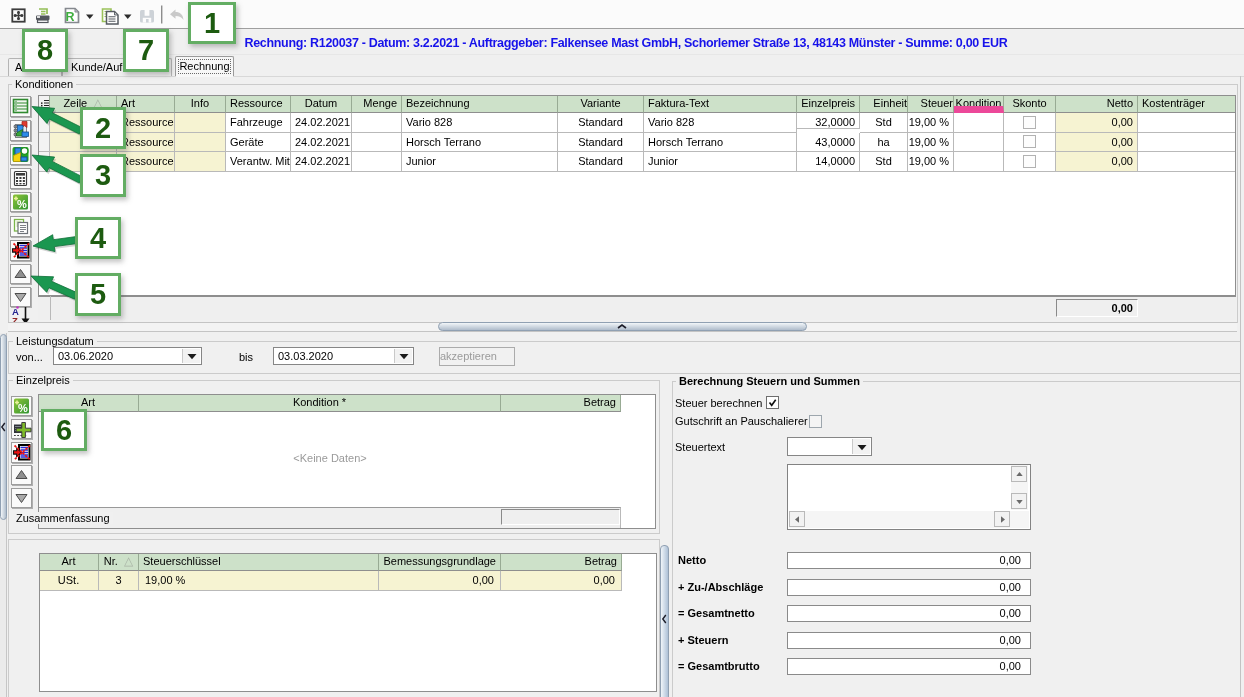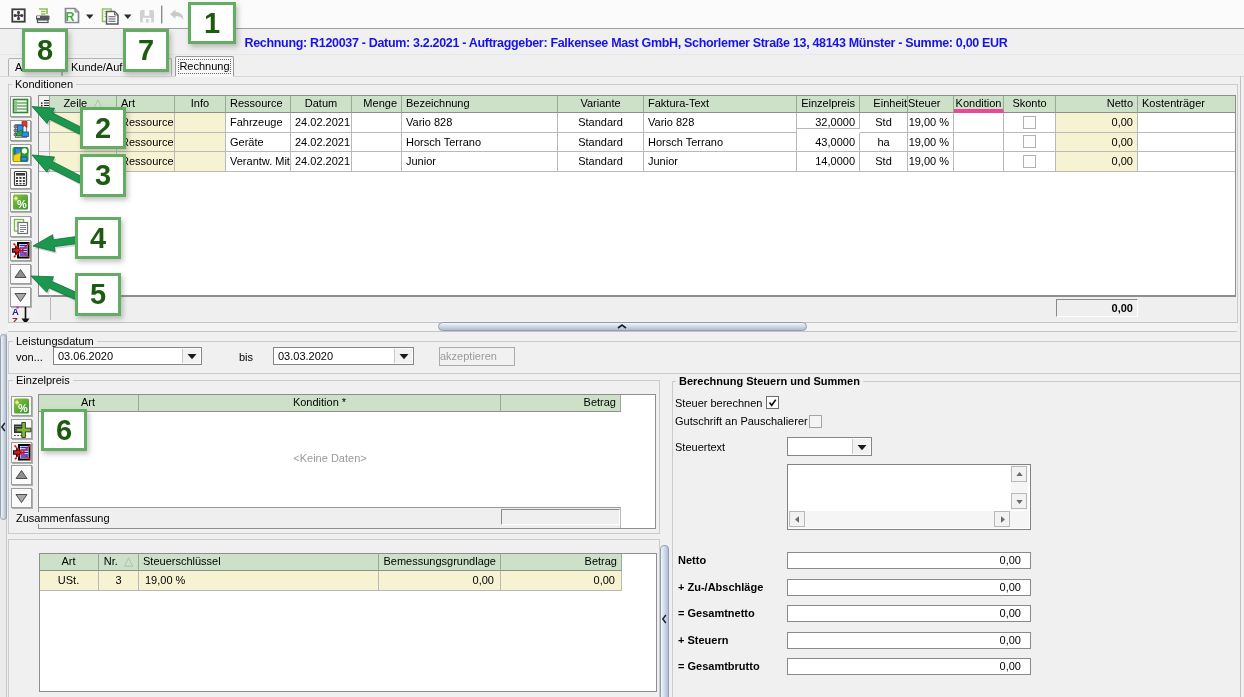--- a/index.html
+++ b/index.html
@@ -165,22 +165,22 @@
 <div class="hc" style="left:117px;top:95px;width:58px;height:18px;border-bottom:1px solid #8e8e8e;padding-left:4px;text-align:left;">Art</div>
 <div class="hc" style="left:175px;top:95px;width:51px;height:18px;border-bottom:1px solid #8e8e8e;text-align:center;">Info</div>
 <div class="hc" style="left:226px;top:95px;width:65px;height:18px;border-bottom:1px solid #8e8e8e;padding-left:4px;text-align:left;">Ressource</div>
 <div class="hc" style="left:291px;top:95px;width:61px;height:18px;border-bottom:1px solid #8e8e8e;text-align:center;">Datum</div>
 <div class="hc" style="left:352px;top:95px;width:50px;height:18px;border-bottom:1px solid #8e8e8e;padding-right:4px;text-align:right;">Menge</div>
 <div class="hc" style="left:402px;top:95px;width:156px;height:18px;border-bottom:1px solid #8e8e8e;padding-left:4px;text-align:left;">Bezeichnung</div>
 <div class="hc" style="left:558px;top:95px;width:86px;height:18px;border-bottom:1px solid #8e8e8e;text-align:center;">Variante</div>
 <div class="hc" style="left:644px;top:95px;width:153px;height:18px;border-bottom:1px solid #8e8e8e;padding-left:4px;text-align:left;">Faktura-Text</div>
 <div class="hc" style="left:797px;top:95px;width:63px;height:18px;border-bottom:1px solid #8e8e8e;padding-right:4px;text-align:right;">Einzelpreis</div>
 <div class="hc" style="left:860px;top:95px;width:48px;height:18px;border-bottom:1px solid #8e8e8e;text-align:right;">Einheit</div>
-<div class="hc" style="left:908px;top:95px;width:46px;height:18px;border-bottom:1px solid #8e8e8e;text-align:left;">Steuer</div>
-<div class="hc" style="left:954px;top:95px;width:50px;height:18px;border-bottom:4px solid #ec4899;text-align:center;">Kondition</div>
+<div class="hc" style="left:908px;top:95px;width:46px;height:18px;border-bottom:1px solid #8e8e8e;text-align:right;">Steuer</div>
+<div class="hc" style="left:954px;top:95px;width:50px;height:18px;border-bottom:7px solid #ec4899;text-align:center;">Kondition</div>
 <div class="hc" style="left:1004px;top:95px;width:52px;height:18px;border-bottom:1px solid #8e8e8e;text-align:center;">Skonto</div>
 <div class="hc" style="left:1056px;top:95px;width:82px;height:18px;border-bottom:1px solid #8e8e8e;padding-right:4px;text-align:right;">Netto</div>
 <div class="hc" style="left:1138px;top:95px;width:98px;height:18px;border-bottom:1px solid #8e8e8e;padding-left:4px;text-align:left;">Kostenträger</div>
 <div class="dc" style="left:38px;top:113px;width:12px;height:20px;background:#f3f3f3;border-bottom:1px solid #b9b9b9;padding-left:4px;text-align:left;line-height:19px;"></div>
 <div class="dc" style="left:50px;top:113px;width:67px;height:20px;background:#f6f3d2;border-bottom:1px solid #b9b9b9;padding-right:4px;text-align:right;line-height:19px;"></div>
 <div class="dc" style="left:117px;top:113px;width:58px;height:20px;background:#f6f3d2;border-bottom:1px solid #b9b9b9;padding-left:4px;text-align:left;line-height:19px;">Ressource</div>
 <div class="dc" style="left:175px;top:113px;width:51px;height:20px;background:#f6f3d2;border-bottom:1px solid #b9b9b9;padding-left:4px;text-align:left;line-height:19px;"></div>
 <div class="dc" style="left:226px;top:113px;width:65px;height:20px;background:#fff;border-bottom:1px solid #b9b9b9;padding-left:4px;text-align:left;line-height:19px;">Fahrzeuge</div>
 <div class="dc" style="left:291px;top:113px;width:61px;height:20px;background:#fff;border-bottom:1px solid #b9b9b9;padding-left:4px;text-align:left;line-height:19px;">24.02.2021</div>
 <div class="dc" style="left:352px;top:113px;width:50px;height:20px;background:#fff;border-bottom:1px solid #b9b9b9;padding-right:4px;text-align:right;line-height:19px;"></div>

